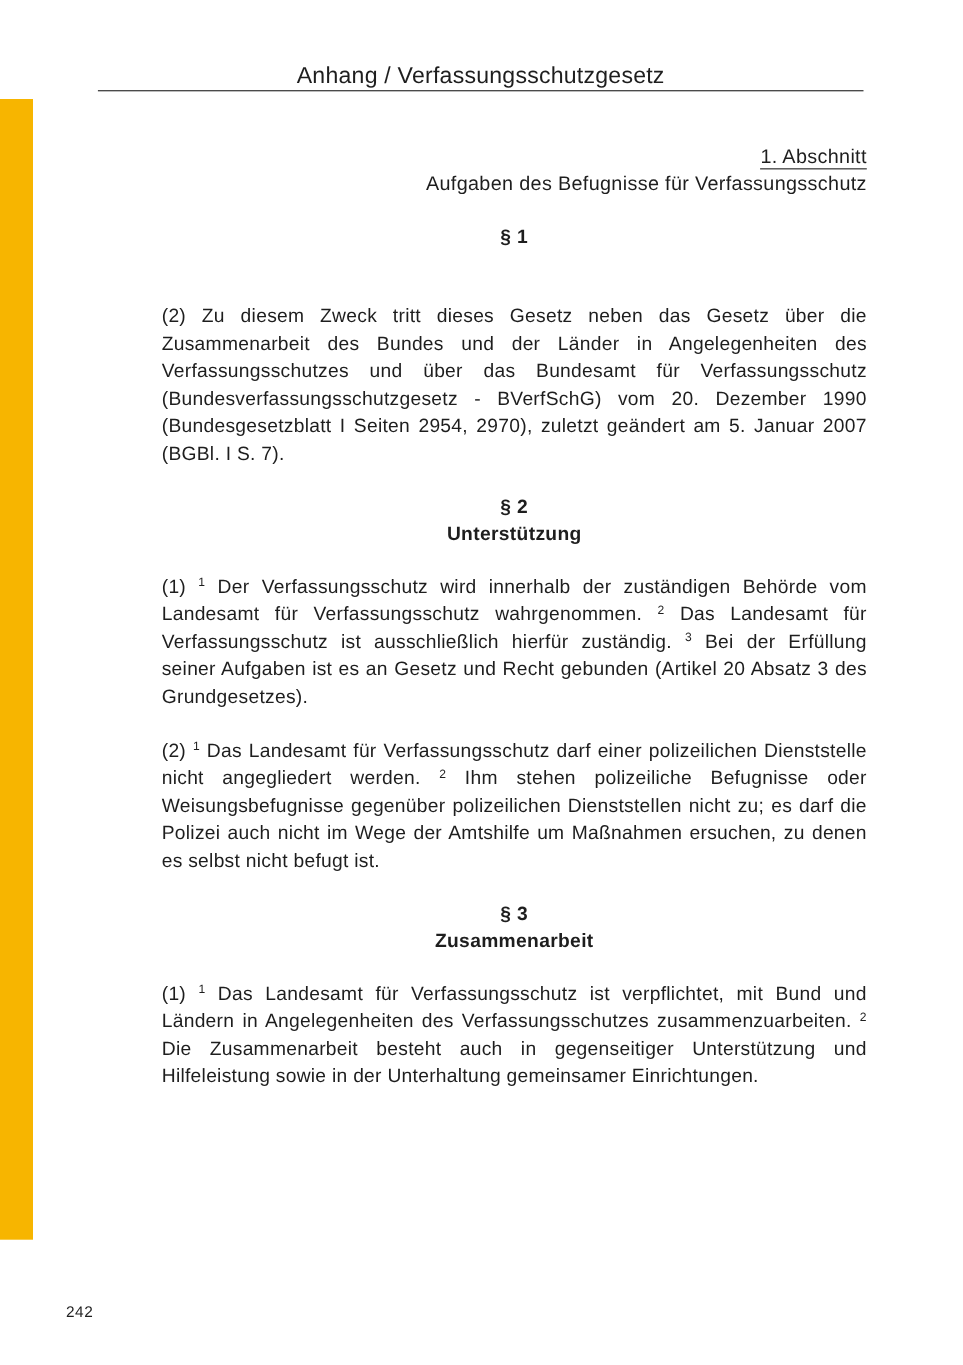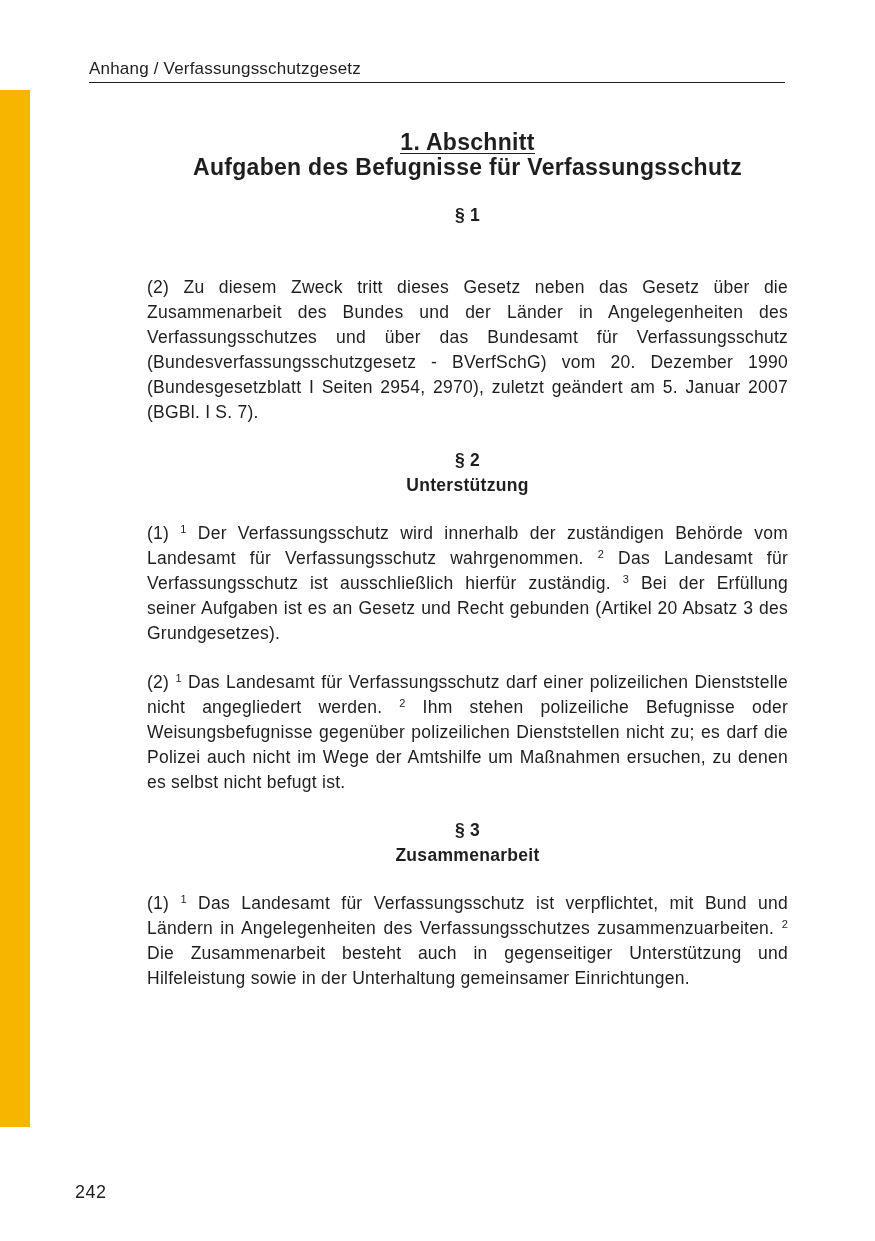--- a/index.html
+++ b/index.html
@@ -23,34 +23,35 @@
       height: 1037px;
       background: #f7b500;
     }
     .running-header {
       position: absolute;
       left: 89px;
       top: 58px;
       width: 696px;
       height: 24px;
       border-bottom: 1.5px solid #1e1e1e;
-      font-size: 17px;
+      font-size: 21px;
       line-height: 22px;
       letter-spacing: 0.2px;
+      text-align: center;
     }
     .content {
       position: absolute;
       left: 147px;
       top: 130px;
       width: 641px;
     }
     .heading-block {
-      text-align: center;
-      font-weight: bold;
-      font-size: 23px;
+      text-align: right;
+      font-weight: normal;
+      font-size: 18px;
       line-height: 25px;
       letter-spacing: 0.3px;
     }
     .heading-block .section-no {
       display: inline-block;
       border-bottom: 1.5px solid #1e1e1e;
       line-height: 22px;
     }
     .para-head {
       text-align: center;
@@ -68,23 +69,23 @@
     }
     .para sup {
       font-size: 11px;
       vertical-align: 6px;
       line-height: 0;
     }
     .gap-heading { height: 23px; }
     .gap-para { height: 24px; }
     .page-number {
       position: absolute;
-      left: 75px;
+      left: 60px;
       top: 1181px;
-      font-size: 18px;
+      font-size: 14px;
       line-height: 22px;
       letter-spacing: 0.5px;
     }
   </style>
 </head>
 <body>
 
 <div class="side-bar"></div>
 
 <div class="running-header">Anhang / Verfassungsschutzgesetz</div>

